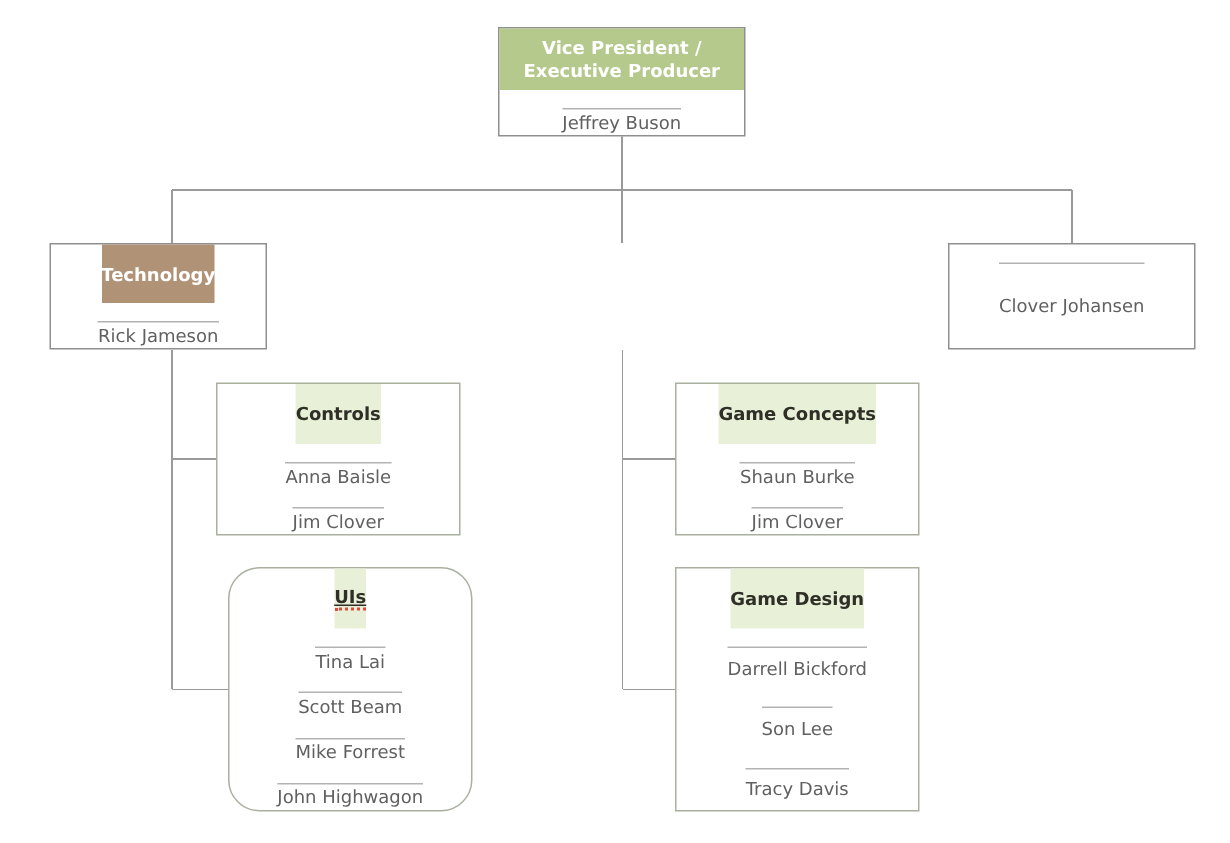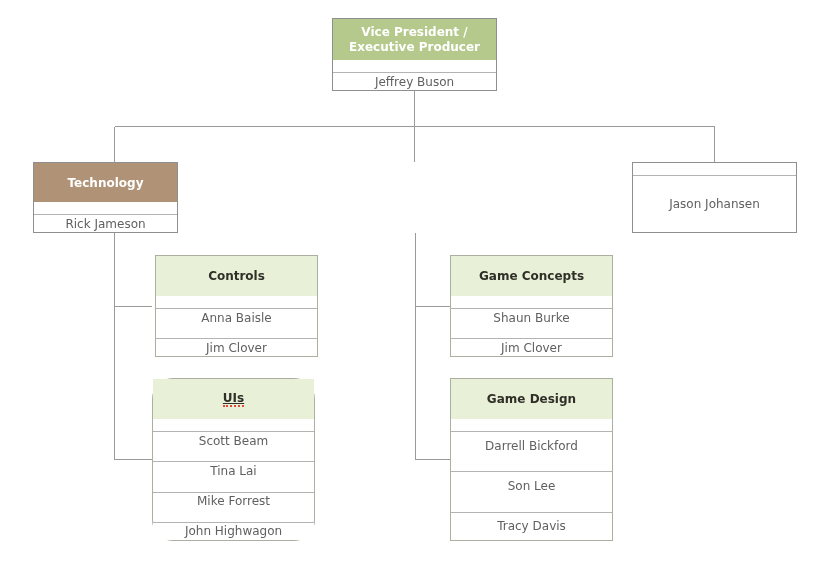--- a/index.html
+++ b/index.html
@@ -26,20 +26,21 @@
     fill: none;
     shape-rendering: crispEdges;
   }
   .node {
     position: absolute;
     box-sizing: border-box;
     background: #ffffff;
     border: 1px solid var(--box-border, #8f8f8f);
     display: flex;
     flex-direction: column;
+    align-items: center;
   }
   .node.team { border-color: var(--team-box-border, #a9b0a0); }
   .hdr {
     flex: 0 0 auto;
     display: flex;
     align-items: center;
     justify-content: center;
     font-weight: bold;
     font-size: 12px;
     text-align: center;
@@ -105,37 +106,37 @@
 
   <div class="node dept" style="left:33px; top:162px; width:145px; height:71px;">
     <div class="hdr">
       <span>Technology</span>
     </div>
     <div class="row">Rick Jameson</div>
   </div>
 
 
   <div class="node dept" style="left:632px; top:162px; width:165px; height:71px;">
-    <div class="row">Jason Johansen</div>
+    <div class="row">Clover Johansen</div>
   </div>
 
-  <div class="node team" style="left:155px; top:255px; width:163px; height:102px;">
+  <div class="node team" style="left:144px; top:255px; width:163px; height:102px;">
     <div class="hdr">
       <span>Controls</span>
     </div>
     <div class="row">Anna Baisle</div>
     <div class="row">Jim Clover</div>
   </div>
 
   <div class="node team" style="left:152px; top:378px; width:163px; height:163px;border-radius:21px;">
     <div class="hdr">
       <span class="squiggle">UIs</span>
     </div>
+    <div class="row">Tina Lai</div>
     <div class="row">Scott Beam</div>
-    <div class="row">Tina Lai</div>
     <div class="row">Mike Forrest</div>
     <div class="row">John Highwagon</div>
   </div>
 
   <div class="node team" style="left:450px; top:255px; width:163px; height:102px;">
     <div class="hdr">
       <span>Game Concepts</span>
     </div>
     <div class="row">Shaun Burke</div>
     <div class="row">Jim Clover</div>

